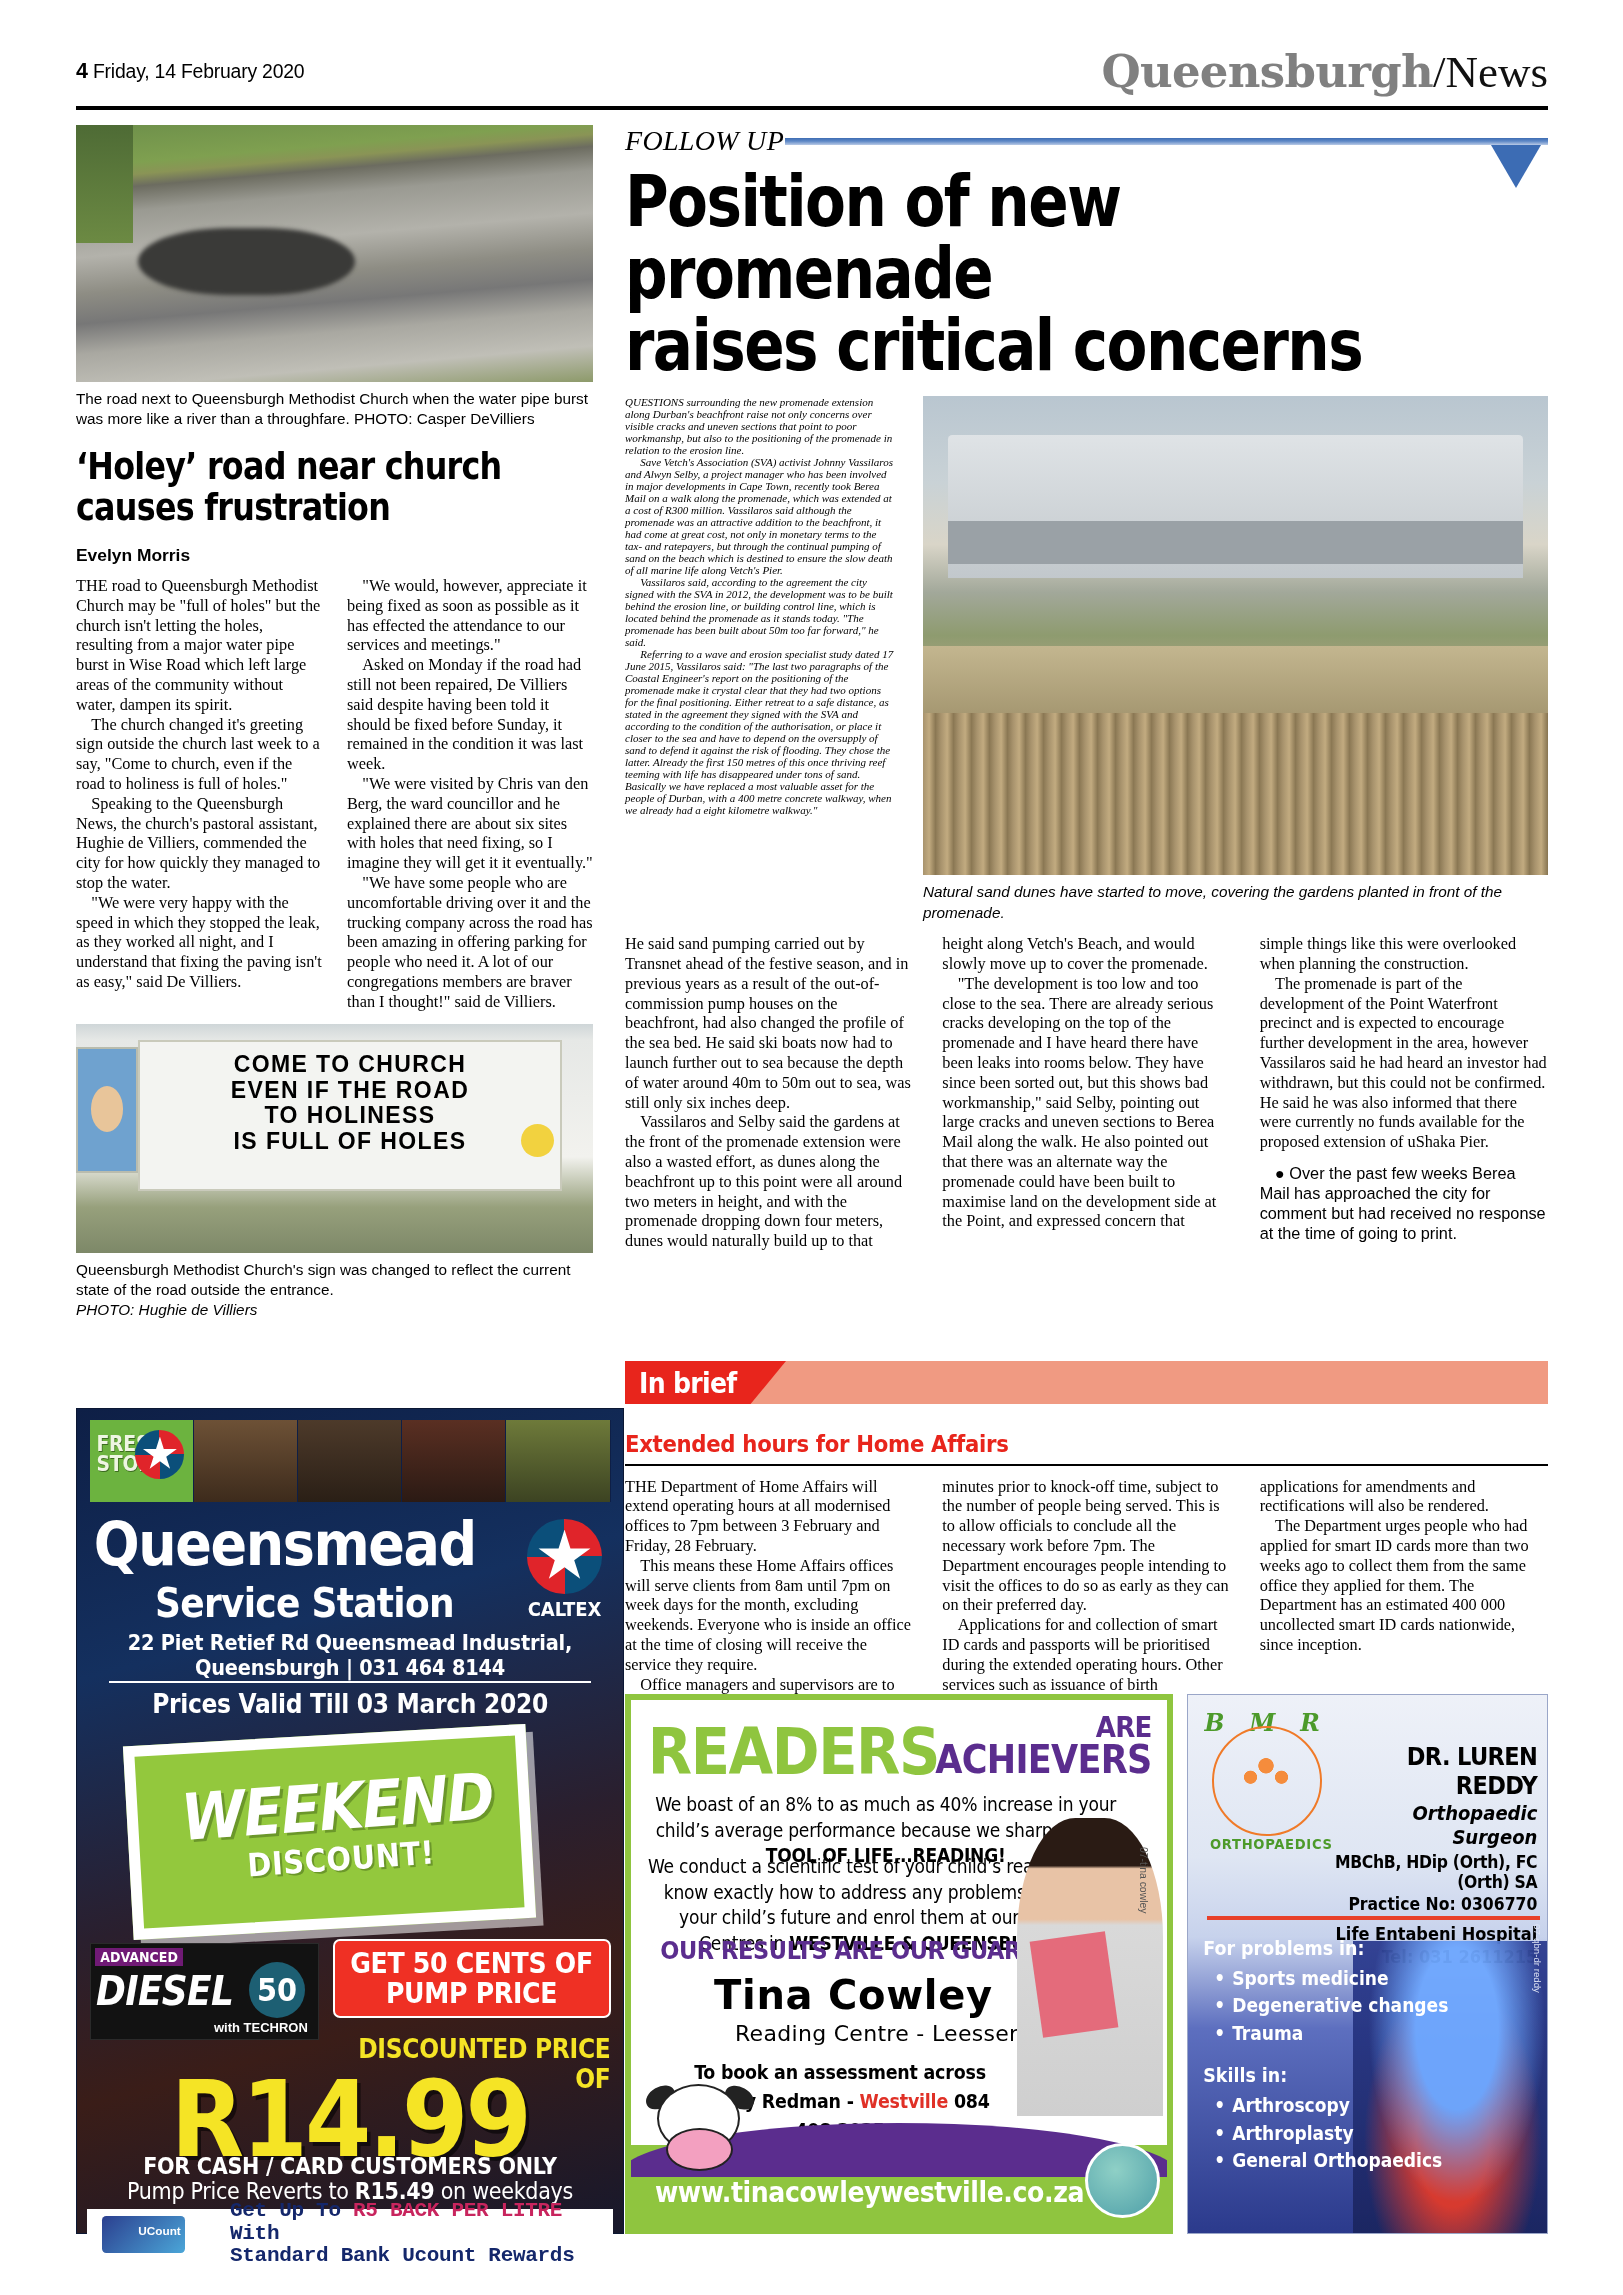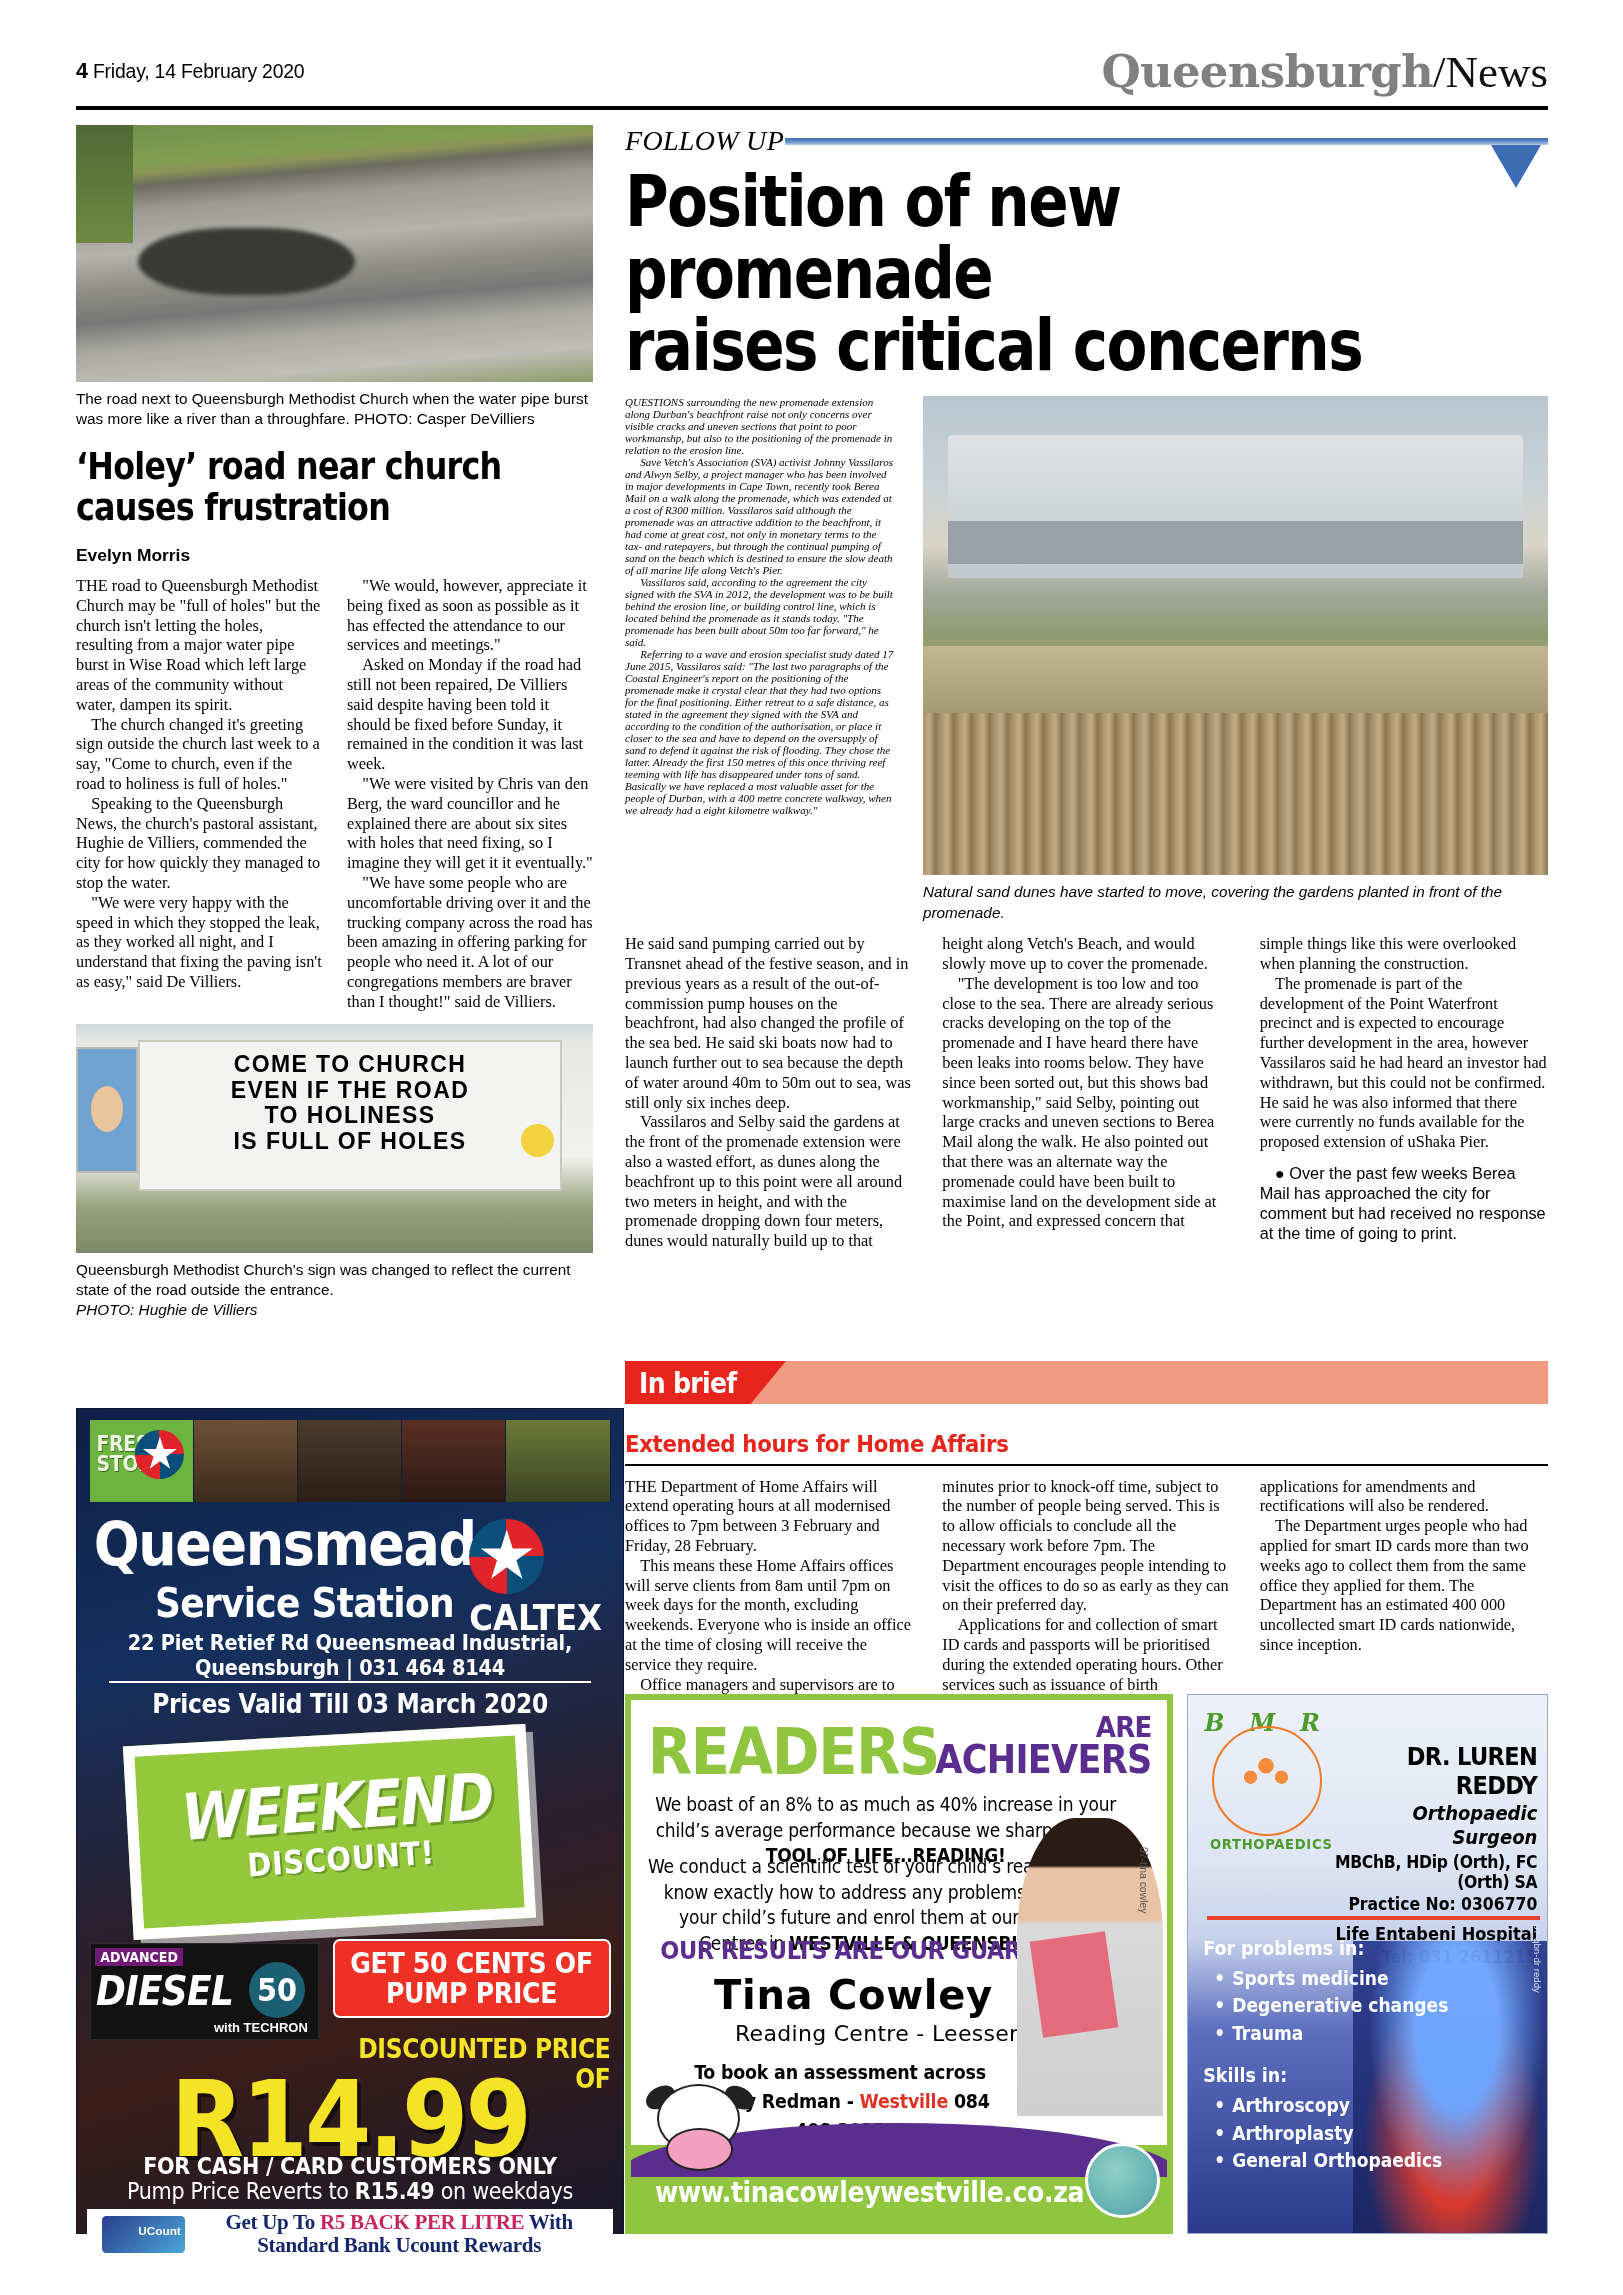--- a/index.html
+++ b/index.html
@@ -109,21 +109,21 @@
   .caltex-star { width:60px; height:60px; border-radius:50%;
      background:conic-gradient(#e0242a 0deg 90deg, #0b4f7a 90deg 180deg, #e0242a 180deg 270deg, #0b4f7a 270deg 360deg);
      position:relative; }
   .caltex-star::after{ content:""; position:absolute; inset:14%;
      background:#fff; clip-path:polygon(50% 0%,61% 35%,98% 35%,68% 57%,79% 91%,50% 70%,21% 91%,32% 57%,2% 35%,39% 35%); }
   .qm-title { position:absolute; left:16.7px; top:106px; width:444px; color:#fff;
      font-family:"DejaVu Sans Condensed","Liberation Sans",sans-serif; font-weight:bold; font-size:60px; letter-spacing:-1.4px; line-height:0.98;}
   .qm-sub { position:absolute; left:78px; top:171px; color:#fff;
      font-family:"DejaVu Sans Condensed","Liberation Sans",sans-serif; font-weight:bold; font-size:40px; letter-spacing:-0.7px;}
   .qm-caltex-logo { position:absolute; right:21px; top:110px; text-align:center; }
-  .qm-caltex-logo .word { color:#fff; font-family:"DejaVu Sans Condensed","Liberation Sans",sans-serif; font-weight:bold; font-size:36px; letter-spacing:0px; margin-top:2.8px;}
+  .qm-caltex-logo .word { color:#fff; font-family:"DejaVu Sans Condensed","Liberation Sans",sans-serif; font-weight:bold; font-size:20px; letter-spacing:0px; margin-top:2.8px;}
   .qm-addr { position:absolute; left:11px; right:11px; top:221px; color:#fff; text-align:center;
      font-family:"DejaVu Sans Condensed","Liberation Sans",sans-serif; font-weight:bold; font-size:21.5px; line-height:1.18; letter-spacing:-0.2px;}
   .qm-hr { position:absolute; left:32px; right:32px; top:272px; height:2.1px; background:#fff; }
   .qm-valid { position:absolute; left:11px; right:11px; top:280px; color:#fff; text-align:center;
      font-family:"DejaVu Sans Condensed","Liberation Sans",sans-serif; font-weight:bold; font-size:26px; letter-spacing:-0.3px;}
   .qm-weekend { position:absolute; left:51px; top:326px; width:403px; height:194px; background:#93c83d;
      border:11px solid #fff; transform:rotate(-3.2deg); box-shadow:7px 8.3px 0 rgba(255,255,255,0.55);}
   .qm-wk-text { position:absolute; left:67px; top:361px; width:389px; transform:rotate(-4deg); text-align:center;}
   .qm-wk-text .w1 { color:#fff; font-family:"DejaVu Sans Condensed","Liberation Sans",sans-serif; font-weight:bold; font-style:italic;
      font-size:64px; letter-spacing:-1.4px; text-shadow:2.8px 2.8px 0 rgba(60,90,20,.45);}
@@ -146,22 +146,22 @@
      font-family:"DejaVu Sans Condensed","Liberation Sans",sans-serif; font-weight:bold; font-size:106px; letter-spacing:-2.8px;
      text-shadow:3.5px 3.5px 0 rgba(0,0,0,.55); }
   .qm-cash { position:absolute; left:0; right:0; top:744px; text-align:center; color:#fff;
      font-family:"DejaVu Sans Condensed","Liberation Sans",sans-serif; font-weight:bold; font-size:23px; letter-spacing:-0.3px;}
   .qm-revert { position:absolute; left:0; right:0; top:769px; text-align:center; color:#fff;
      font-family:"DejaVu Sans Condensed","Liberation Sans",sans-serif; font-size:23px; letter-spacing:-0.3px;}
   .qm-revert b{font-weight:bold;}
   .qm-ucount { position:absolute; left:9.7px; right:9.7px; top:800px; height:50px; background:#fff; display:flex; align-items:center; }
   .uc-chip { width:83px; height:37px; margin-left:15.3px; border-radius:4.2px; background:linear-gradient(135deg,#2b3f8f,#4ba6d8); position:relative;}
   .uc-chip .uct{ position:absolute; right:4.2px; top:8.3px; color:#fff; font-family:"Liberation Sans",sans-serif; font-weight:bold; font-size:11.8px;}
-  .uc-text { flex:1; text-align:center; color:#14276b; font-family:Liberation Serif, serif;
-     font-weight:bold; font-size:21px; line-height:1.08; letter-spacing:-0.3px;}
+  .uc-text { flex:1; color:#14276b; font-family:Liberation Mono, monospace;
+     font-weight:bold; font-size:21px; line-height:1.08; letter-spacing:-0.3px;padding-left:45px;}
   .uc-text .red{ color:#c8255e; }
   .qm-terms { position:absolute; left:0; right:0; top:852px; text-align:center; color:#fff;
      font-family:"DejaVu Sans Condensed","Liberation Sans",sans-serif; font-weight:bold; font-size:16px; line-height:1.25; letter-spacing:-0.1px;}
 
   
   .ad-tc { position:absolute; left:625px; top:1694px; width:548px; height:540px; background:#fff; border:6.2px solid #8fc53f; overflow:hidden;}
   .tc-readers { position:absolute; left:16.7px; top:15.3px; color:#8fc53f;
      font-family:"DejaVu Sans Condensed","Liberation Sans",sans-serif; font-weight:bold; font-size:64px; letter-spacing:-1.4px;}
   .tc-are { position:absolute; right:15.3px; top:12.5px; text-align:right; color:#5b2d8e;
      font-family:"DejaVu Sans Condensed","Liberation Sans",sans-serif; font-weight:bold; font-size:29px; line-height:0.98; letter-spacing:-0.7px;}

